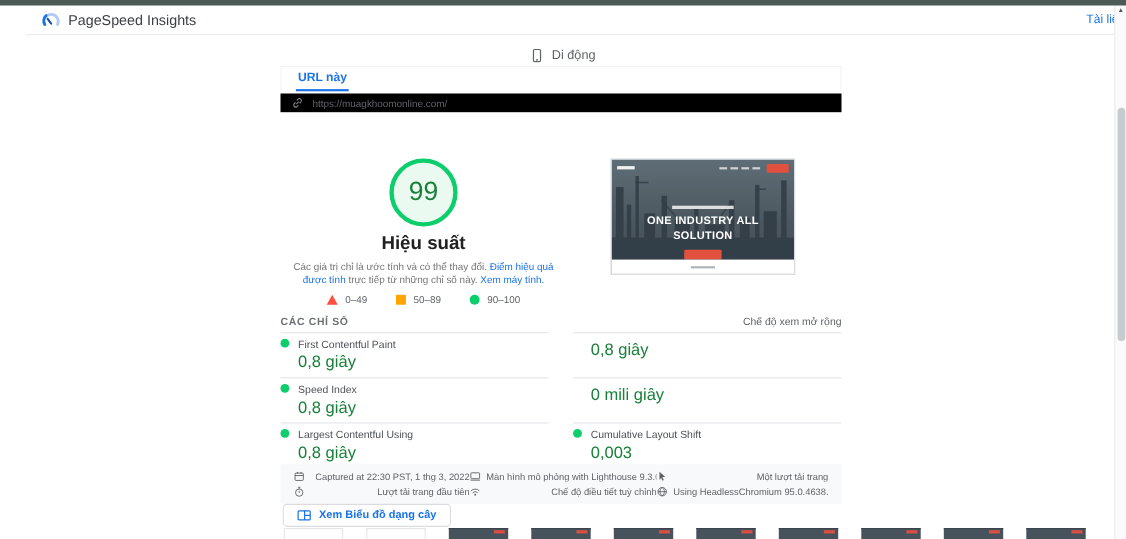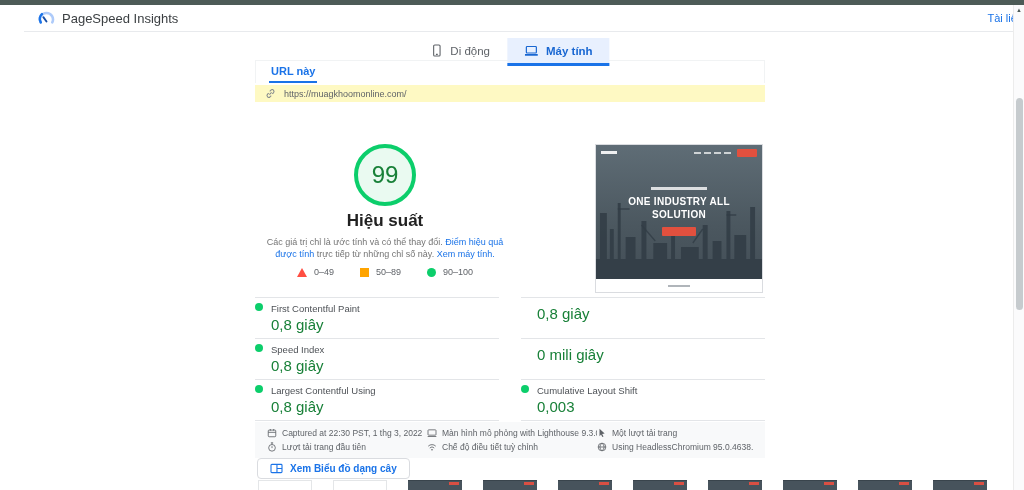--- a/index.html
+++ b/index.html
@@ -18,42 +18,42 @@
   .tabs{position:absolute;top:38px;left:50%;transform:translateX(-50%);display:flex;z-index:4;}
   .tab{display:flex;align-items:center;gap:8px;height:28px;padding:0 17px;font-size:11.5px;
     color:#5f6368;cursor:pointer;border-bottom:3px solid transparent;}
   .tab.selected{background:#e8f0fe;color:#1967d2;border-bottom:3px solid #1a73e8;font-weight:bold;}
 
   
   .content{position:absolute;left:255px;top:60px;width:510px;}
   .url-card{border:1px solid #f1f3f4;border-bottom:none;padding:0 0 0 13px;}
   .url-tab{display:inline-block;font-size:11px;font-weight:bold;color:#1a73e8;padding:3px 2px 4px;
     border-bottom:2px solid #1a73e8;cursor:pointer;}
-  .url-bar{margin-top:2px;height:17px;background:#fef9c3;display:flex;align-items:center;gap:8px;
+  .url-bar{margin-top:2px;height:17px;background:#000000;display:flex;align-items:center;gap:8px;
     padding:0 10px;}
   .url-text{font-size:9px;color:#5f6368;}
 
   .score-row{display:flex;align-items:flex-start;margin-top:42px;gap:40px;}
   .score-block{width:260px;}
   .gauge{width:62px;height:62px;margin:0 auto;border-radius:50%;border:4px solid #0cce6b;
     background:#eafaf1;display:flex;align-items:center;justify-content:center;cursor:pointer;}
   .gauge-num{font-size:24px;color:#188038;}
   .score-title{margin-top:5px;text-align:center;font-size:17px;font-weight:bold;color:#212121;}
   .disclaimer{margin:5px auto 0;width:252px;text-align:center;font-size:9px;line-height:1.35;color:#757575;}
   .dlink{color:#1a73e8;text-decoration:none;cursor:pointer;}
   .legend{margin-top:7px;display:flex;justify-content:center;align-items:center;gap:10px;
     font-size:9px;color:#5f6368;}
   .legend-item{display:flex;align-items:center;gap:7px;margin:0 8px;}
   .sh-triangle{width:0;height:0;border-left:5px solid transparent;border-right:5px solid transparent;
     border-bottom:9px solid #ff4e42;}
   .sh-square{width:9px;height:9px;background:#ffa400;}
   .sh-circle{width:9px;height:9px;border-radius:50%;background:#0cce6b;}
 
   
-  .preview{margin-left:40px;width:168px;height:149px;border:1px solid #dadce0;position:relative;
+  .preview{width:168px;height:106px;border:1px solid #dadce0;position:relative;
     overflow:hidden;background:linear-gradient(180deg,#5f6d76 0%,#4b575f 55%,#414c55 100%);}
   .pv-sil{position:absolute;left:0;bottom:13px;width:100%;height:84px;}
   .pv-nav{position:absolute;top:0;left:0;width:100%;height:15px;display:flex;align-items:center;
     padding:0 5px;gap:3px;}
   .pv-logo{width:16px;height:3px;background:#fff;opacity:.9;margin-right:auto;}
   .pv-link{width:7px;height:2px;background:#fff;opacity:.7;}
   .pv-cta-top{width:20px;height:8px;background:#e2503e;border-radius:1px;margin-left:3px;}
   .pv-center{position:absolute;top:42px;left:0;width:100%;text-align:center;}
   .pv-tagline{width:56px;height:2.5px;background:#fff;opacity:.8;margin:0 auto 5px;}
   .pv-headline{width:132px;margin:0 auto;font-size:10px;line-height:1.3;font-weight:bold;color:#fff;
@@ -72,21 +72,21 @@
   .metric{border-top:1px solid #e3e5e8;padding:5px 0 3px 0;}
   .metric.last-row{border-bottom:1px solid #e3e5e8;}
   .m-label{display:flex;gap:8px;font-size:9.5px;color:#4d5156;}
   .dot{width:8px;height:8px;border-radius:50%;background:#0cce6b;flex:0 0 auto;}
   .m-value{margin:2px 0 2px 16px;font-size:15px;color:#188038;}
 
   
   .capture-bar{position:absolute;left:255px;top:422px;width:510px;height:36px;background:#f8f9fa;
     padding:5px 12px;display:grid;grid-template-columns:160px 170px 1fr;row-gap:4px;
     font-size:8.5px;color:#5f6368;align-content:center;}
-  .cap-item{display:flex;align-items:center;gap:5px;white-space:nowrap;overflow:hidden;}
+  .cap-item{display:flex;align-items:center;gap:5px;white-space:nowrap;overflow:hidden;justify-content:space-between;}
   .cap-icon{display:inline-flex;flex:0 0 auto;}
   .cap-text{overflow:hidden;text-overflow:clip;}
 
   
   .treemap-btn{position:absolute;left:257px;top:458px;display:inline-flex;align-items:center;gap:7px;
     background:#fff;border:1px solid #dadce0;border-radius:4px;padding:4px 12px;color:#1a73e8;
     font-size:10px;font-weight:bold;font-family:"Liberation Sans",sans-serif;cursor:pointer;}
 
   
   .filmstrip{position:absolute;left:258px;top:480px;display:flex;gap:21px;}
@@ -122,29 +122,20 @@
 
 <nav class="tabs">
   <div class="tab">
     <span style="display:inline-flex;">
       <svg width="11" height="13" viewBox="0 0 12 14" fill="none" stroke="#5f6368" stroke-width="1.2">
         <rect x="2.5" y="1" width="7" height="12" rx="1.2"></rect>
           <path d="M5 11.2h2"></path>
       </svg>
     </span>
     <span>Di động</span>
-  </div>
-  <div class="tab selected">
-    <span style="display:inline-flex;">
-      <svg width="14" height="12" viewBox="0 0 14 12" fill="none" stroke="#1967d2" stroke-width="1.2">
-        <rect x="2" y="1.5" width="10" height="6.5" rx="0.8"></rect>
-          <path d="M0.6 9.9h12.8" stroke-width="1.6"></path>
-      </svg>
-    </span>
-    <span>Máy tính</span>
   </div>
 </nav>
 
 <main class="content">
   <div class="url-card">
     <div class="url-tab">URL này</div>
   </div>
   <div class="url-bar">
     <span style="display:inline-flex;">
       <svg width="11" height="11" viewBox="0 0 12 12" fill="none" stroke="#80868b" stroke-width="1.1">
@@ -209,20 +200,24 @@
         <div class="pv-tagline"></div>
         <div class="pv-headline">ONE INDUSTRY ALL SOLUTION</div>
         <div class="pv-cta"></div>
       </div>
       <div class="pv-footer">
         <span class="pv-footer-bar"></span>
       </div>
     </div>
   </div>
 
+  <div class="metrics-head">
+    <span class="metrics-title">CÁC CHỈ SỐ</span>
+    <span class="metrics-toggle">Chế độ xem mở rộng</span>
+  </div>
   <div class="metrics-grid" id="metricsGrid">
       <div class="metric">
         <div class="m-label">
           <span class="dot"></span>
           <span class="m-name">First Contentful Paint</span>
         </div>
         <div class="m-value">0,8 giây</div>
       </div>
       <div class="metric">
         <div class="m-value">0,8 giây</div>

